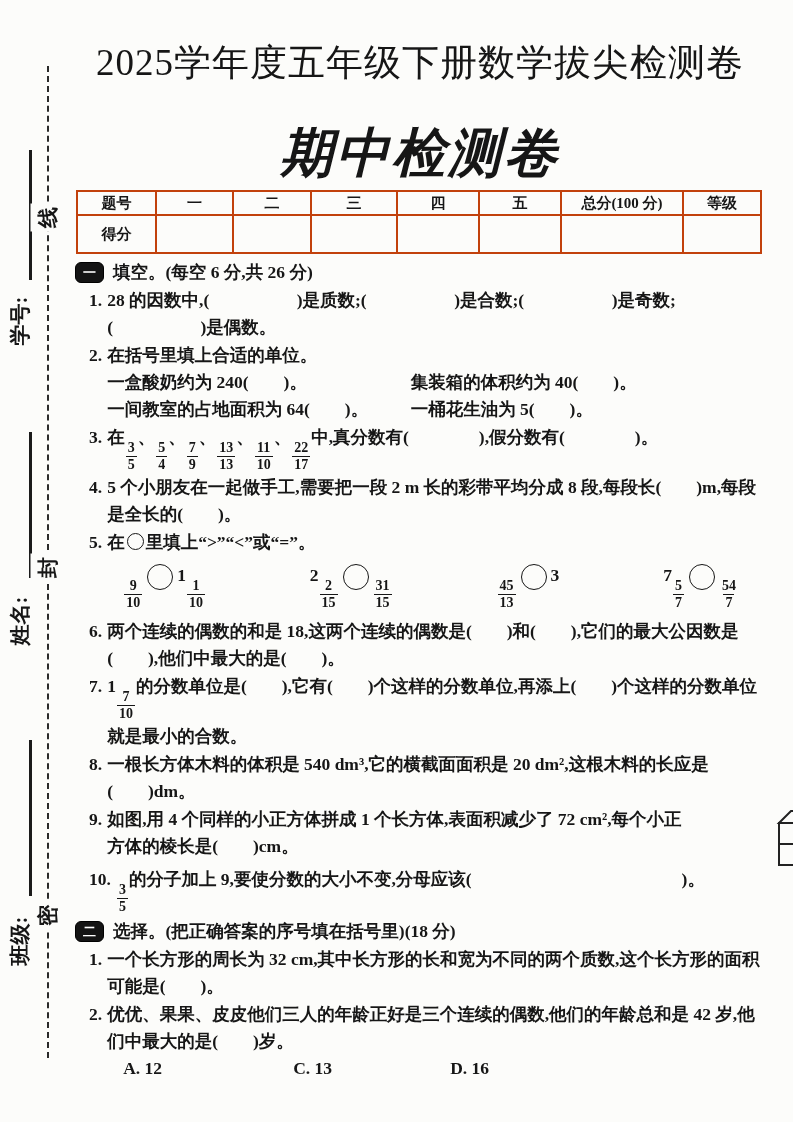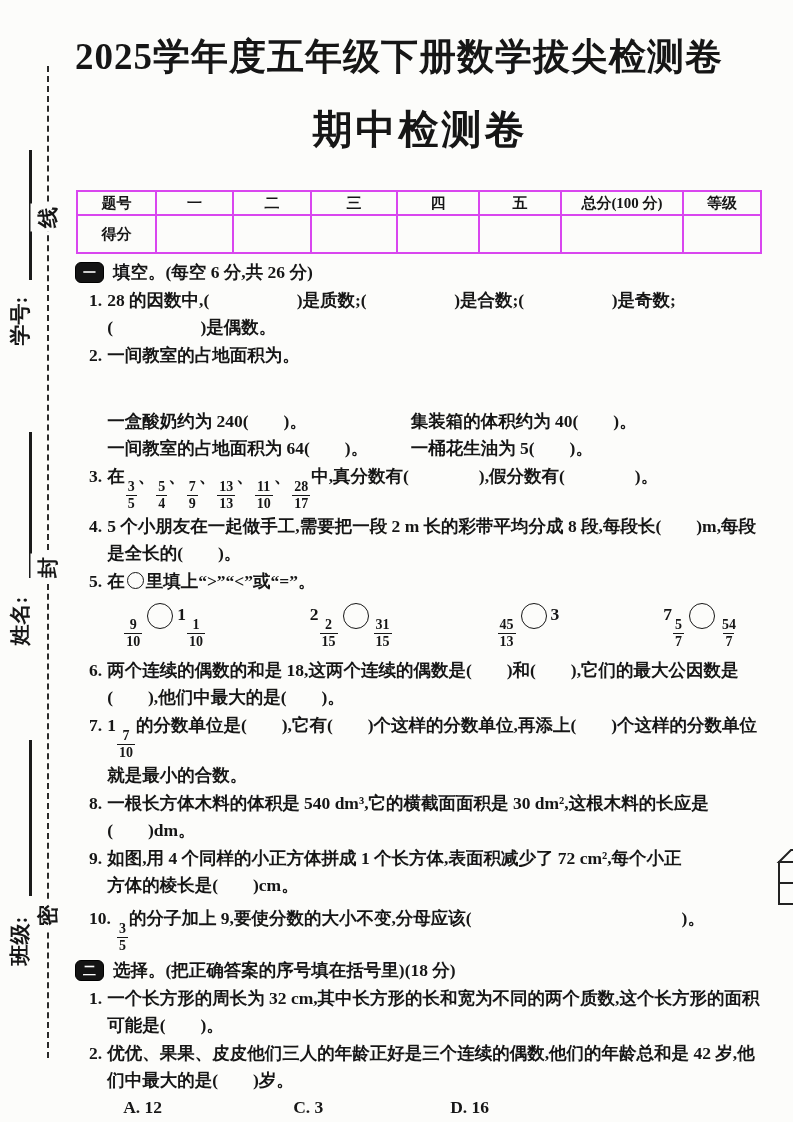--- a/index.html
+++ b/index.html
@@ -15,50 +15,50 @@
   .seal-char { position:absolute; left:34px; width:28px; padding:7px 0;
     text-align:center; font-size:21px; font-weight:700; line-height:1;
     transform:rotate(-90deg); background:#fcfcfa; z-index:2; }
   .field-line { position:absolute; left:29px; width:2.5px; background:#1b1b1b; }
   .side-label { position:absolute; left:-15px; width:70px; height:70px;
     display:flex; align-items:center; justify-content:center;
     font-size:21px; font-weight:700; white-space:nowrap;
     transform:rotate(-90deg); }
 
   
-  .title { position:absolute; top:32px; left:75px; width:690px;
-    text-align:left; font-size:37px; font-weight:700; letter-spacing:1px;
+  .title { position:absolute; top:38px; left:75px; width:690px;
+    text-align:center; font-size:37px; font-weight:400; letter-spacing:1px;
     white-space:nowrap; }
-  .subtitle { position:absolute; top:102px; left:75px; width:690px;
-    text-align:center; font-size:40px; font-weight:900; letter-spacing:3px; }
+  .subtitle { position:absolute; top:118px; left:75px; width:690px;
+    text-align:center; font-size:53px; font-weight:900; letter-spacing:3px;font-style:italic; }
 
   
   .score-table { position:absolute; top:190px; left:76px; width:684px;
     border-collapse:collapse; table-layout:fixed; }
-  .score-table th, .score-table td { border:2px solid #d946ef;
+  .score-table th, .score-table td { border:2px solid #c2410c;
     font-size:15px; font-weight:700; text-align:center; padding:0; }
   .score-table tr.hdr { height:24px; }
   .score-table tr.val { height:38px; }
 
   
   .content { position:absolute; top:256px; left:75px; width:692px;
     font-size:17.5px; line-height:27px; font-weight:600; }
 
   .sec-head { display:flex; align-items:center; gap:9px; font-weight:800;
     margin:3px 0 1px 0; }
   .badge { flex:none; width:27px; height:19px; background:#141414;
     border:1.5px solid #000; border-radius:6px; color:#fff;
     display:flex; align-items:center; justify-content:center;
     font-size:13px; line-height:1; font-weight:700; }
 
   .q { display:flex; margin:1px 0; }
   .qnum { flex:none; font-weight:800; padding:0 5px 0 14px; }
   .qbody { flex:1; }
 
-  .two-col { display:grid; grid-template-columns:46% 54%;margin-top:39px; }
+  .two-col { display:grid; grid-template-columns:46% 54%; }
 
   .frac { display:inline-flex; flex-direction:column; align-items:center;
     vertical-align:-9px; font-size:14px; line-height:1.15; font-weight:700;
     margin:0 1px; }
   .frac .den { border-top:1.7px solid #161616; }
   .frac .num, .frac .den { padding:0 2px; }
   .mixed { white-space:nowrap; }
 
   .circle { display:inline-block; width:24px; height:24px;
     border:1.9px solid #161616; border-radius:50%; vertical-align:middle;
@@ -146,21 +146,21 @@
     </div>
 
     <div class="q">
       <span class="qnum">1.</span>
       <div class="qbody">28 的因数中,(　　　　　)是质数;(　　　　　)是合数;(　　　　　)是奇数;(　　　　　)是偶数。</div>
     </div>
 
     <div class="q">
       <span class="qnum">2.</span>
       <div class="qbody">
-        <div>一间教室的占地面积为。</div>
+        <div>在括号里填上合适的单位。</div>
         <div class="two-col">
           <span>一盒酸奶约为 240(　　)。</span>
           <span>集装箱的体积约为 40(　　)。</span>
           <span>一间教室的占地面积为 64(　　)。</span>
           <span>一桶花生油为 5(　　)。</span>
         </div>
       </div>
     </div>
 
     <div class="q">
@@ -175,21 +175,21 @@
           </span><span>、</span><span class="frac">
             <span class="num">7</span>
             <span class="den">9</span>
           </span><span>、</span><span class="frac">
             <span class="num">13</span>
             <span class="den">13</span>
           </span><span>、</span><span class="frac">
             <span class="num">11</span>
             <span class="den">10</span>
           </span><span>、</span><span class="frac">
-            <span class="num">28</span>
+            <span class="num">22</span>
             <span class="den">17</span>
           </span><span>中,真分数有(　　　　),假分数有(　　　　)。</span>
       </div>
     </div>
 
     <div class="q">
       <span class="qnum">4.</span>
       <div class="qbody">5 个小朋友在一起做手工,需要把一段 2 m 长的彩带平均分成 8 段,每段长(　　)m,每段是全长的(　　)。</div>
     </div>
 
@@ -239,21 +239,21 @@
       <div class="qbody">
         <span class="mixed"><span>1</span><span class="frac">
               <span class="num">7</span>
               <span class="den">10</span>
             </span></span><span>的分数单位是(　　),它有(　　)个这样的分数单位,再添上(　　)个这样的分数单位就是最小的合数。</span>
       </div>
     </div>
 
     <div class="q">
       <span class="qnum">8.</span>
-      <div class="qbody">一根长方体木料的体积是 540 dm³,它的横截面面积是 30 dm²,这根木料的长应是(　　)dm。</div>
+      <div class="qbody">一根长方体木料的体积是 540 dm³,它的横截面面积是 20 dm²,这根木料的长应是(　　)dm。</div>
     </div>
 
     <div class="q" style="margin-bottom:6px">
       <span class="qnum">9.</span>
       <div class="qbody q9wrap">
         <span>如图,用 4 个同样的小正方体拼成 1 个长方体,表面积减少了 72 cm²,每个小正方体的棱长是(　　)cm。</span>
         <svg class="cube-fig" width="64" height="62" viewBox="0 0 64 62">
           <g fill="none" stroke="#222" stroke-width="2" stroke-linejoin="miter">
             <rect x="4" y="17" width="42" height="42"></rect>
             <line x1="25" y1="17" x2="25" y2="59"></line>
@@ -288,20 +288,20 @@
         <div>一个长方形的周长为 32 cm,其中长方形的长和宽为不同的两个质数,这个长方形的面积可能是(　　)。</div>
       </div>
     </div>
 
     <div class="q">
       <span class="qnum">2.</span>
       <div class="qbody">
         <div>优优、果果、皮皮他们三人的年龄正好是三个连续的偶数,他们的年龄总和是 42 岁,他们中最大的是(　　)岁。</div>
         <div class="opts">
           <span>A. 12</span>
-          <span>C. 3</span>
+          <span>C. 13</span>
           <span>D. 16</span>
         </div>
       </div>
     </div>
 
   </div>
 </div>
 
 </body></html>

